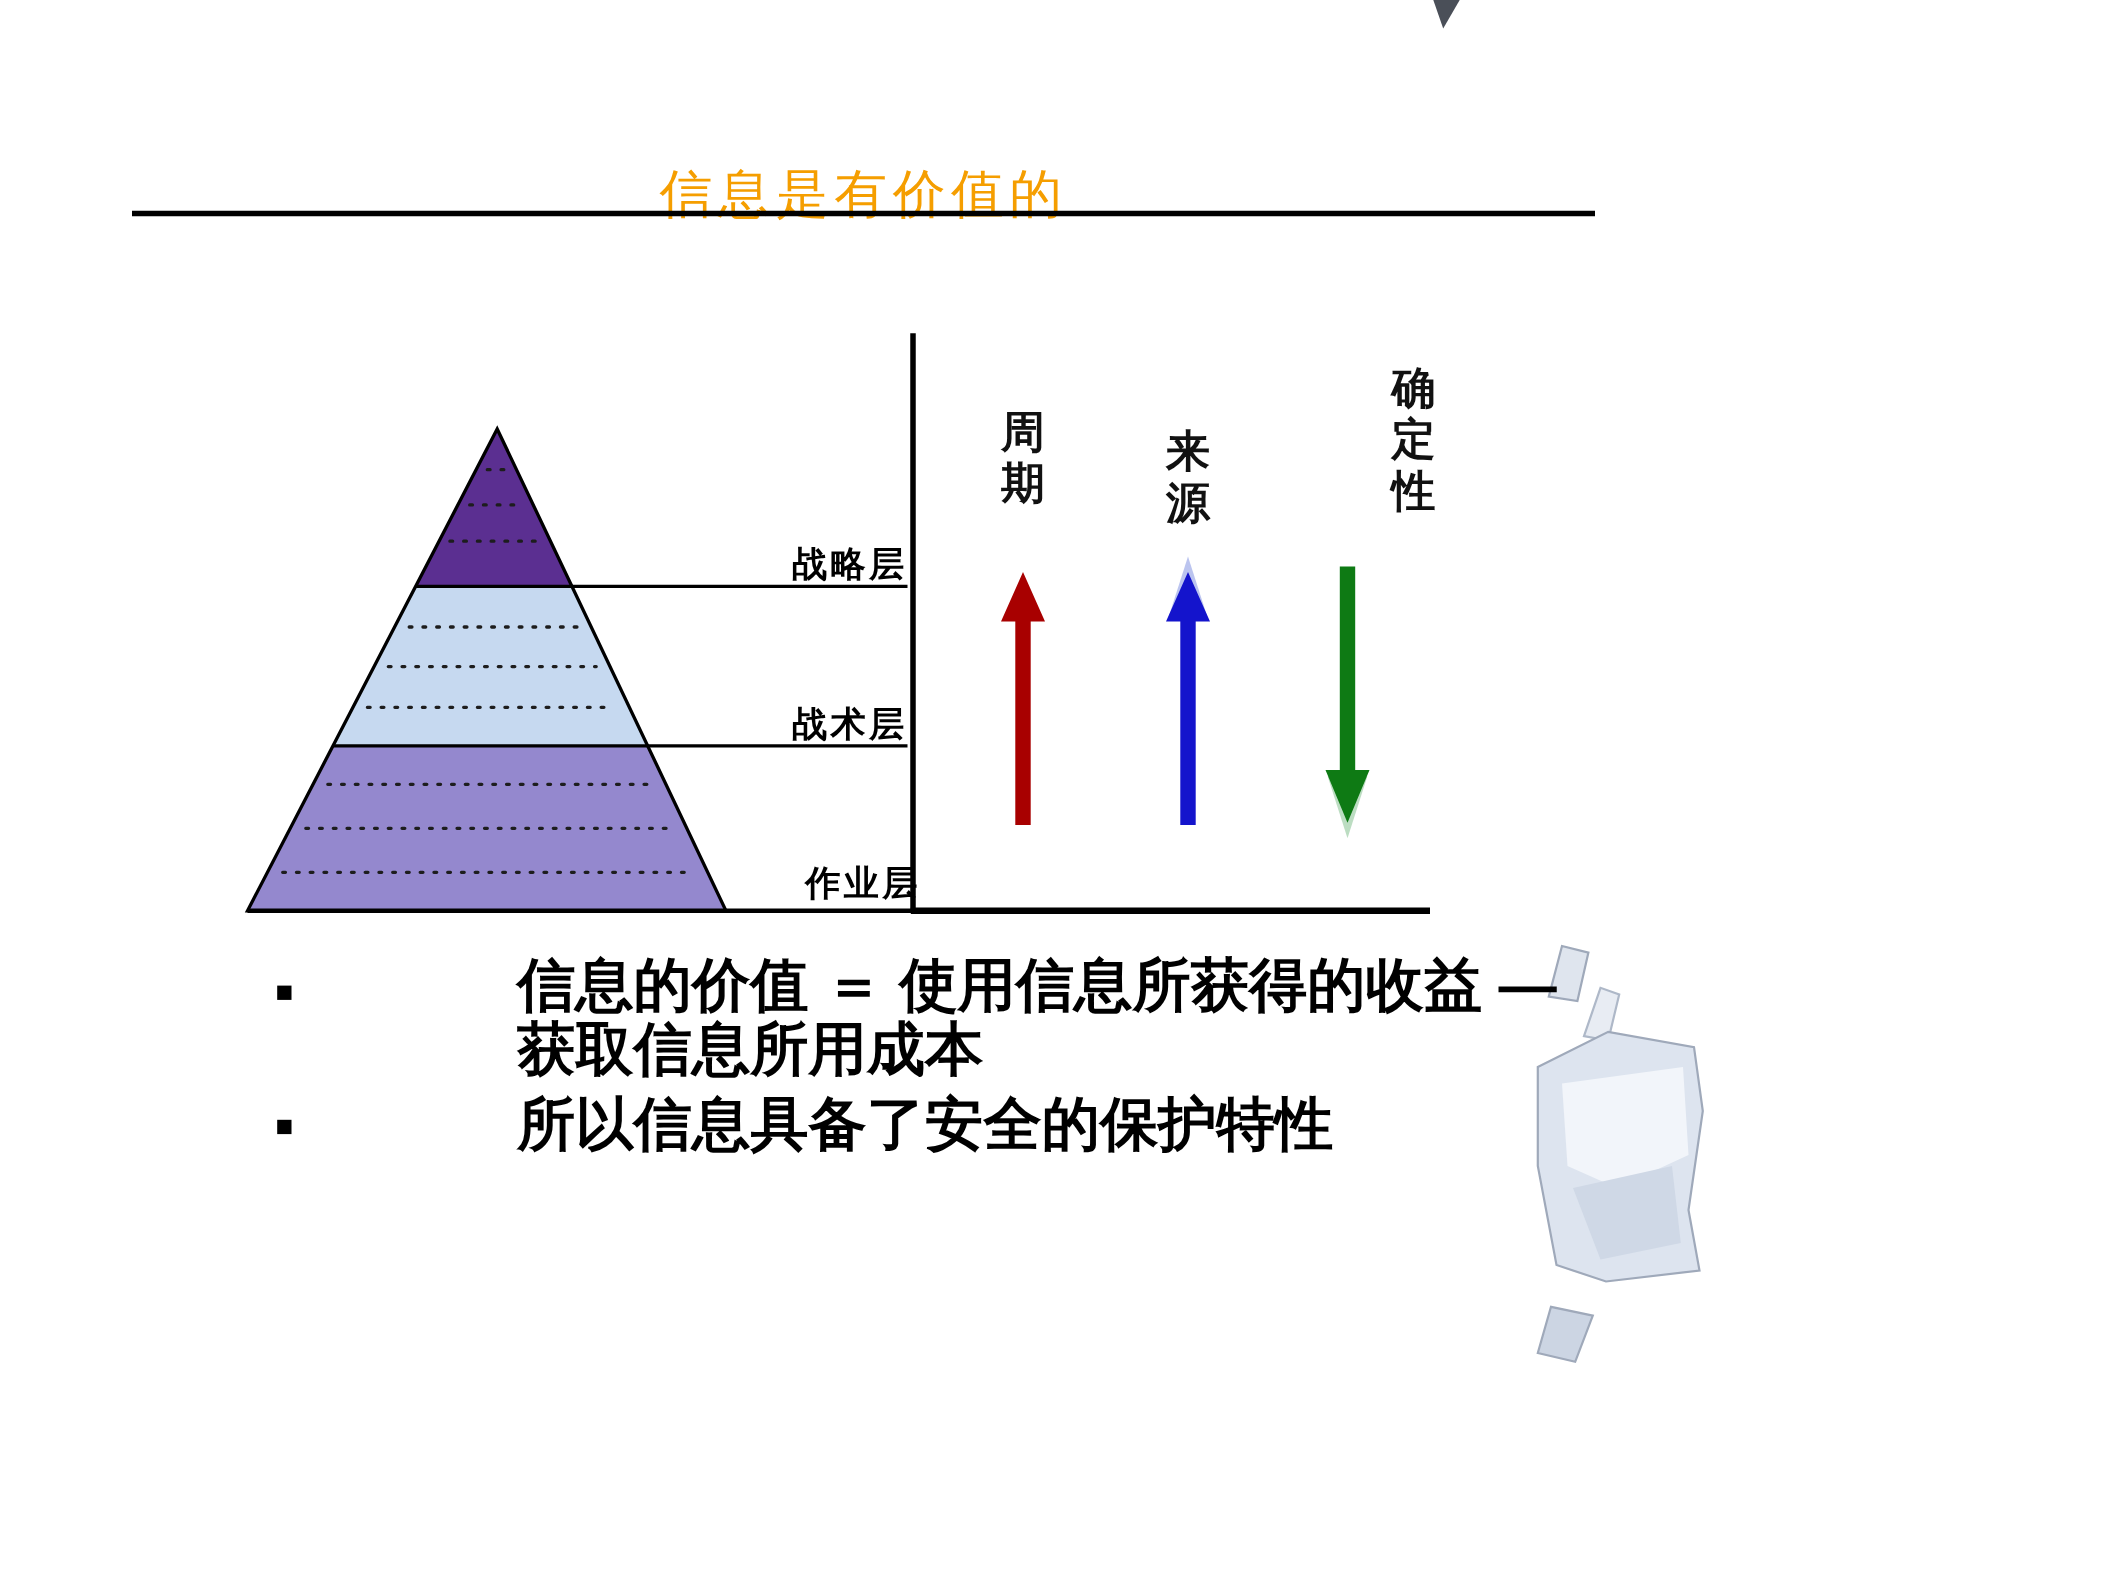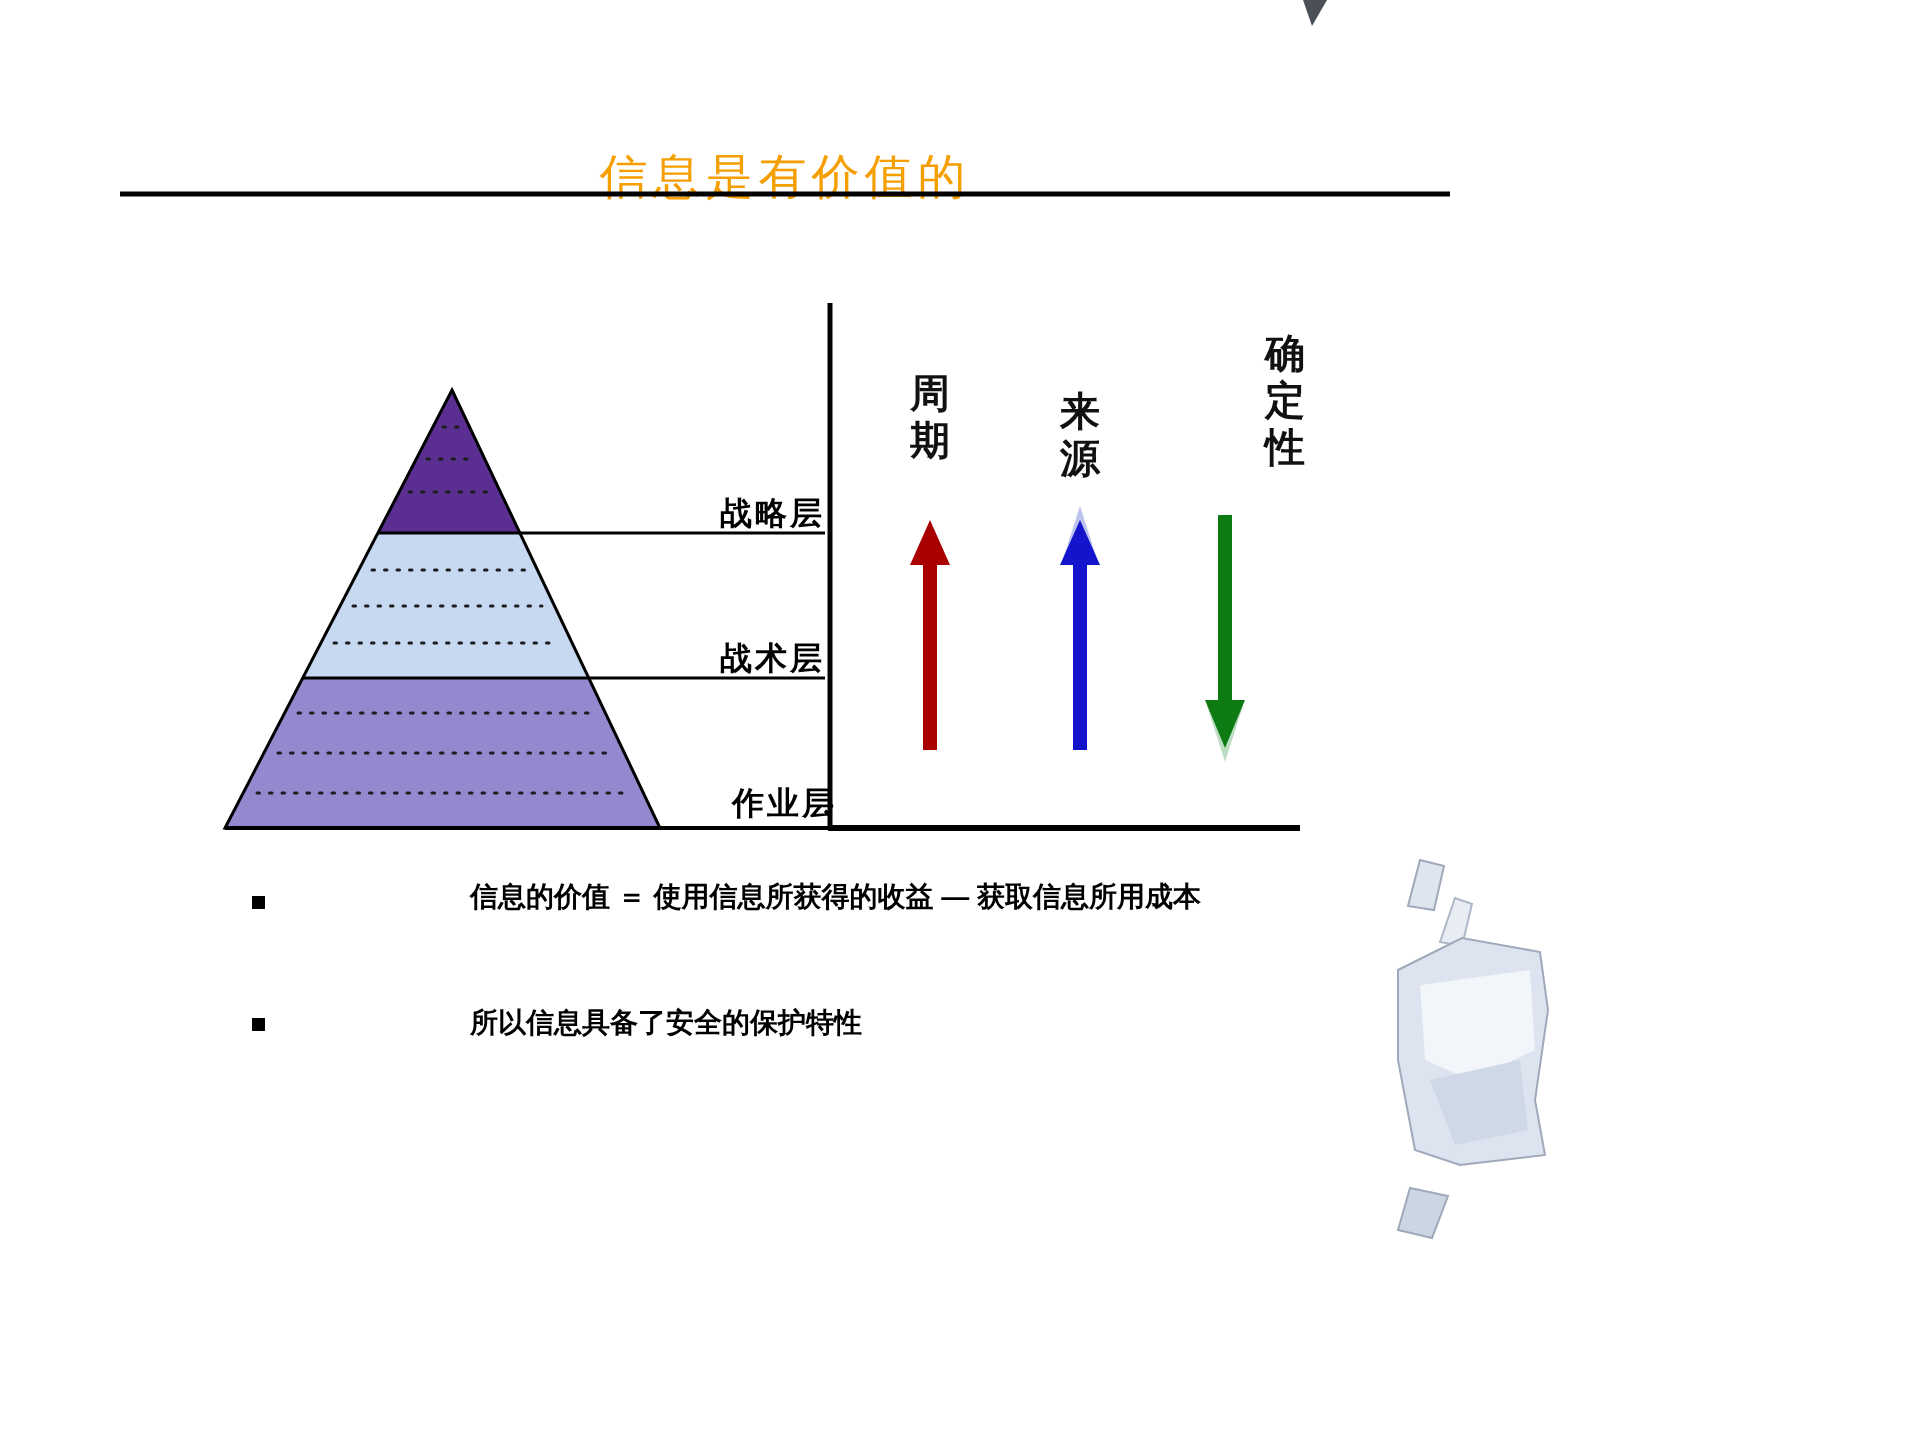--- a/index.html
+++ b/index.html
@@ -39,21 +39,21 @@
   .cl-1 { left:905px; top:370px; }
   .cl-2 { left:1055px; top:388px; }
   .cl-3 { left:1260px; top:330px; }
 
   .bullet-marker { width:13px; height:13px; background:#000; }
   .bm-1 { left:252px; top:896px; }
   .bm-2 { left:252px; top:1018px; }
 
   .bullet-text {
     left:470px; width:960px;
-    font-size:28px; font-weight:bold; line-height:58px; color:#000;
+    font-size:53px; font-weight:bold; line-height:58px; color:#000;
   }
   .bt-1 { top:868px; }
   .bt-2 { top:994px; }
 </style>
 </head>
 <body>
 
 <div>
 
   <div class="abs title" style="color: rgb(245, 158, 0);">信息是有价值的</div>

